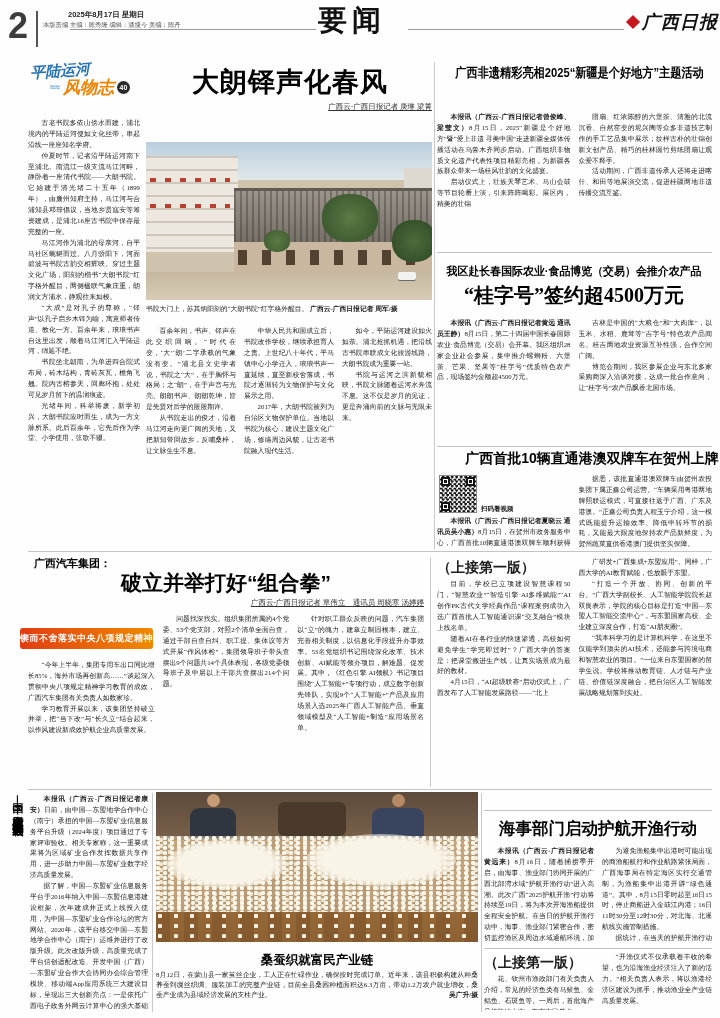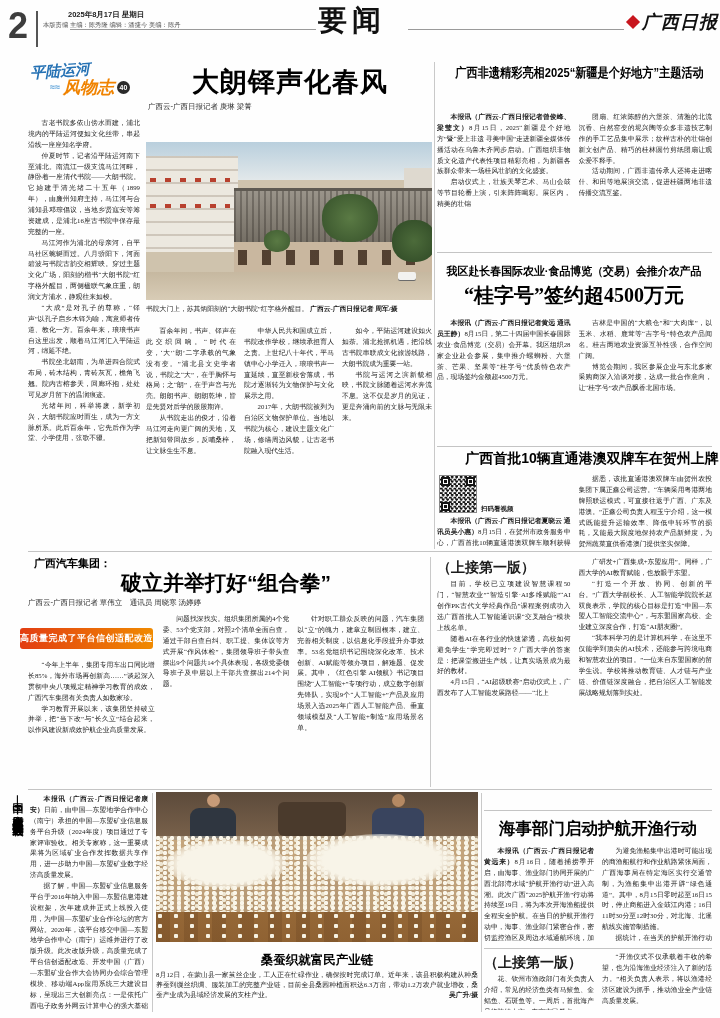--- a/index.html
+++ b/index.html
@@ -18,21 +18,21 @@
   .masthead{left:628px;top:13px;display:flex;align-items:center;gap:4px;}
   .diamond{width:10px;height:10px;background:#c8161e;transform:rotate(45deg);flex:0 0 auto;}
   .masthead-name{font:700 italic 18px/1 "Liberation Serif",serif;color:#111;letter-spacing:1px;}
   
   .btxt{font-size:6.8px;line-height:1.6;text-align:justify;overflow:hidden;}
   .btxt p{margin:0;text-indent:2em;}
   .cols{display:flex;gap:8px;}
   .cols>div{flex:1;overflow:hidden;}
   .hl{font-family:"Liberation Sans","DejaVu Sans",sans-serif;font-weight:700;color:#000;text-align:center;}
   .kick{font-family:"Liberation Sans",sans-serif;font-weight:700;color:#000;}
-  .byline{font-size:7.5px;color:#333;text-align:left;}
+  .byline{font-size:7.5px;color:#333;text-align:right;text-decoration:underline;}
   .cont{font-weight:700;font-size:14px;text-indent:0 !important;}
   .xhead{font:700 10px/1.5 "Liberation Sans",sans-serif;margin:5px 0;}
   
   .plyh{left:30px;top:62px;width:114px;height:48px;}
   .plyh-l1{font:700 italic 15px/1 "Liberation Serif",serif;color:#2672b4;transform:rotate(-4deg);white-space:nowrap;}
   .plyh-l2{margin:2px 0 0 20px;font:700 italic 17px/1 "Liberation Sans",sans-serif;color:#f08300;white-space:nowrap;display:flex;align-items:center;gap:3px;}
   .wave{color:#5aa0d8;font-size:9px;font-style:normal;}
   .wave::before{content:"≈≈";}
   .issue{display:inline-block;width:13px;height:13px;border-radius:50%;background:#2b2b2b;color:#fff;
          font:700 7px/13px "Liberation Sans",sans-serif;text-align:center;font-style:normal;}
@@ -220,21 +220,21 @@
         </div>
     </div>
     <div class="btxt">
         <p>据悉，该批直通港澳双牌车由贺州农投集团下属正鑫公司运营。“车辆采用粤港两地牌照联运模式，可直接往返于广西、广东及港澳。”正鑫公司负责人程玉宁介绍，这一模式既能提升运输效率、降低中转环节的损耗，又能最大限度地保持农产品新鲜度，为贺州蔬菜直供香港澳门提供坚实保障。</p>
       </div>
   </div>
 
   <div class="abs kick" style="left:34px;top:556px;font-size:11px;">广西汽车集团：</div>
   <div class="abs hl" style="left:28px;top:569px;width:396px;font-size:21px;">破立并举打好“组合拳”</div>
   <div class="abs byline" style="left:28px;top:598px;width:396px;">广西云-广西日报记者 覃伟立　通讯员 周晓寒 汤婷婷</div>
-  <div class="abs banner">高质量完成了平台信创适配改造</div>
+  <div class="abs banner">锲而不舍落实中央八项规定精神</div>
   <div class="abs cols" style="left:28px;top:614px;width:396px;height:172px;">
     <div style="overflow:hidden;">
       <div class="bspacer"></div>
       <div class="btxt">
           <p>“今年上半年，集团专用车出口同比增长85%，海外市场再创新高……”谈起深入贯彻中央八项规定精神学习教育的成效，广西汽车集团有关负责人如数家珍。</p>
           <p>学习教育开展以来，该集团坚持破立并举，把“当下改”与“长久立”结合起来，以作风建设新成效护航企业高质量发展。</p>
         </div>
     </div>
     <div class="btxt">
         <p>问题找深找实。组织集团所属的4个党委、53个党支部，对照2个清单全面自查，通过干部自查自纠、职工提、集体议等方式开展“作风体检”，集团领导班子带头查摆出9个问题共14个具体表现，各级党委领导班子及中层以上干部共查摆出214个问题。</p>

